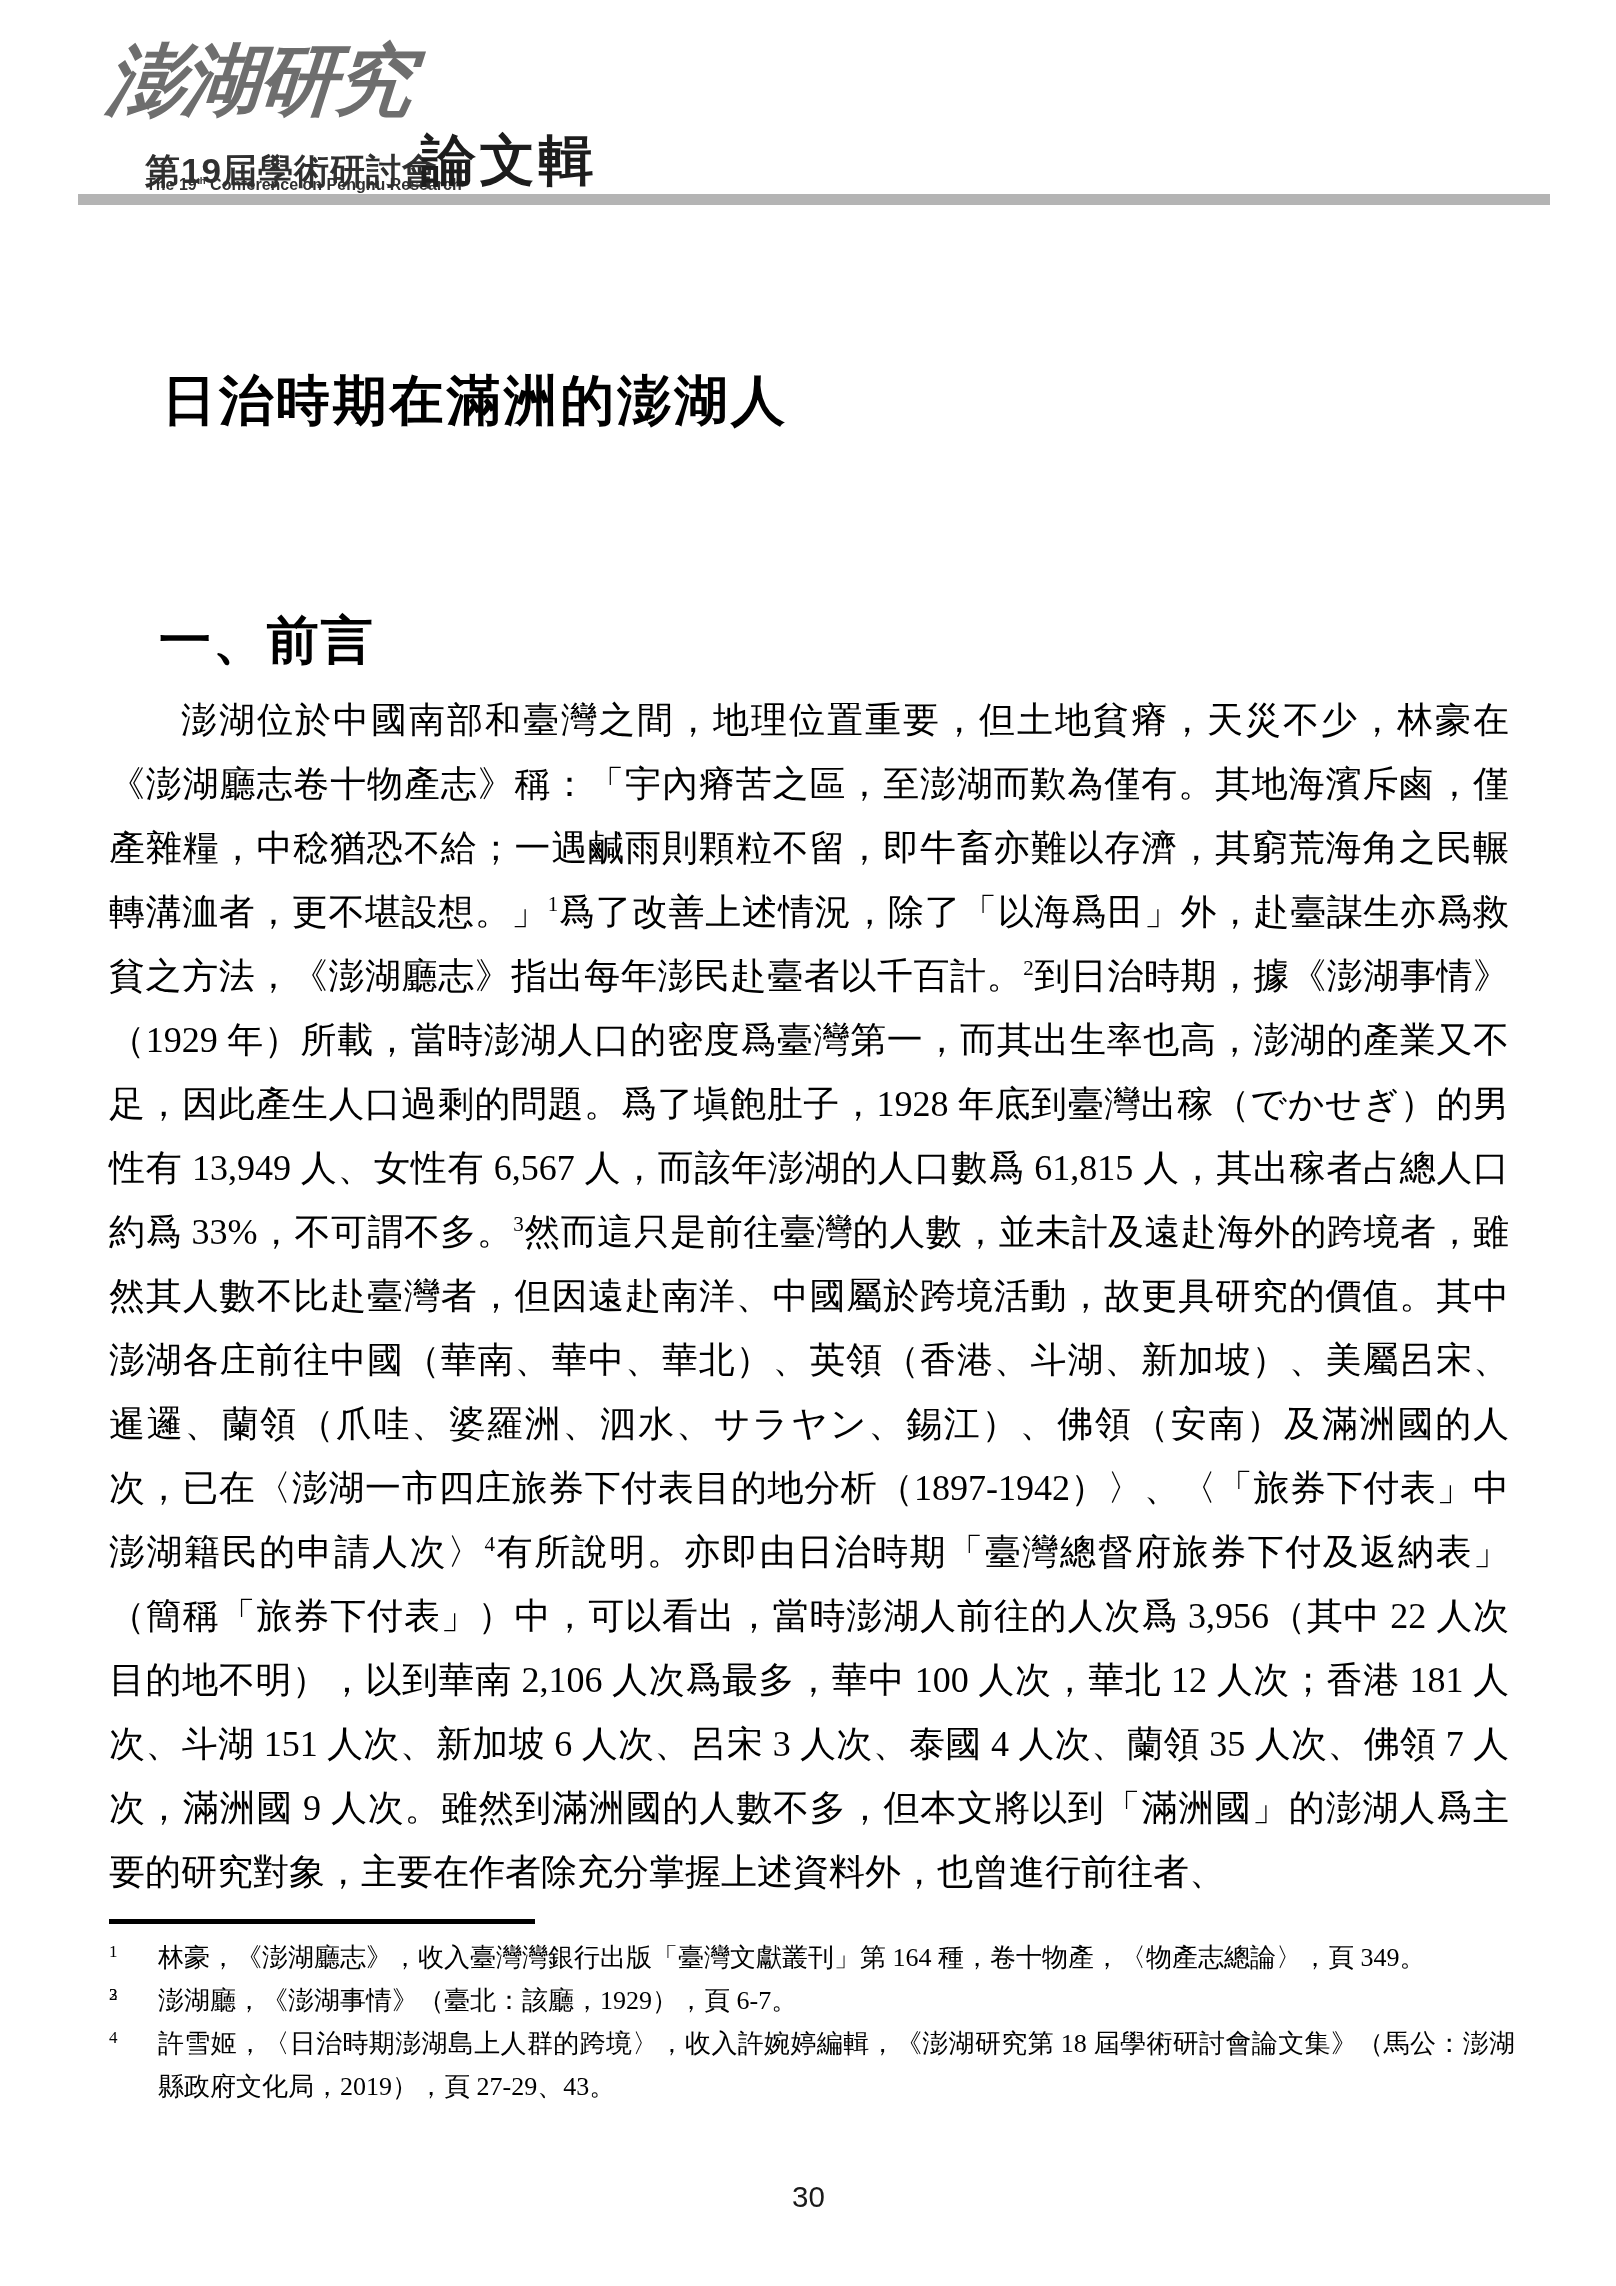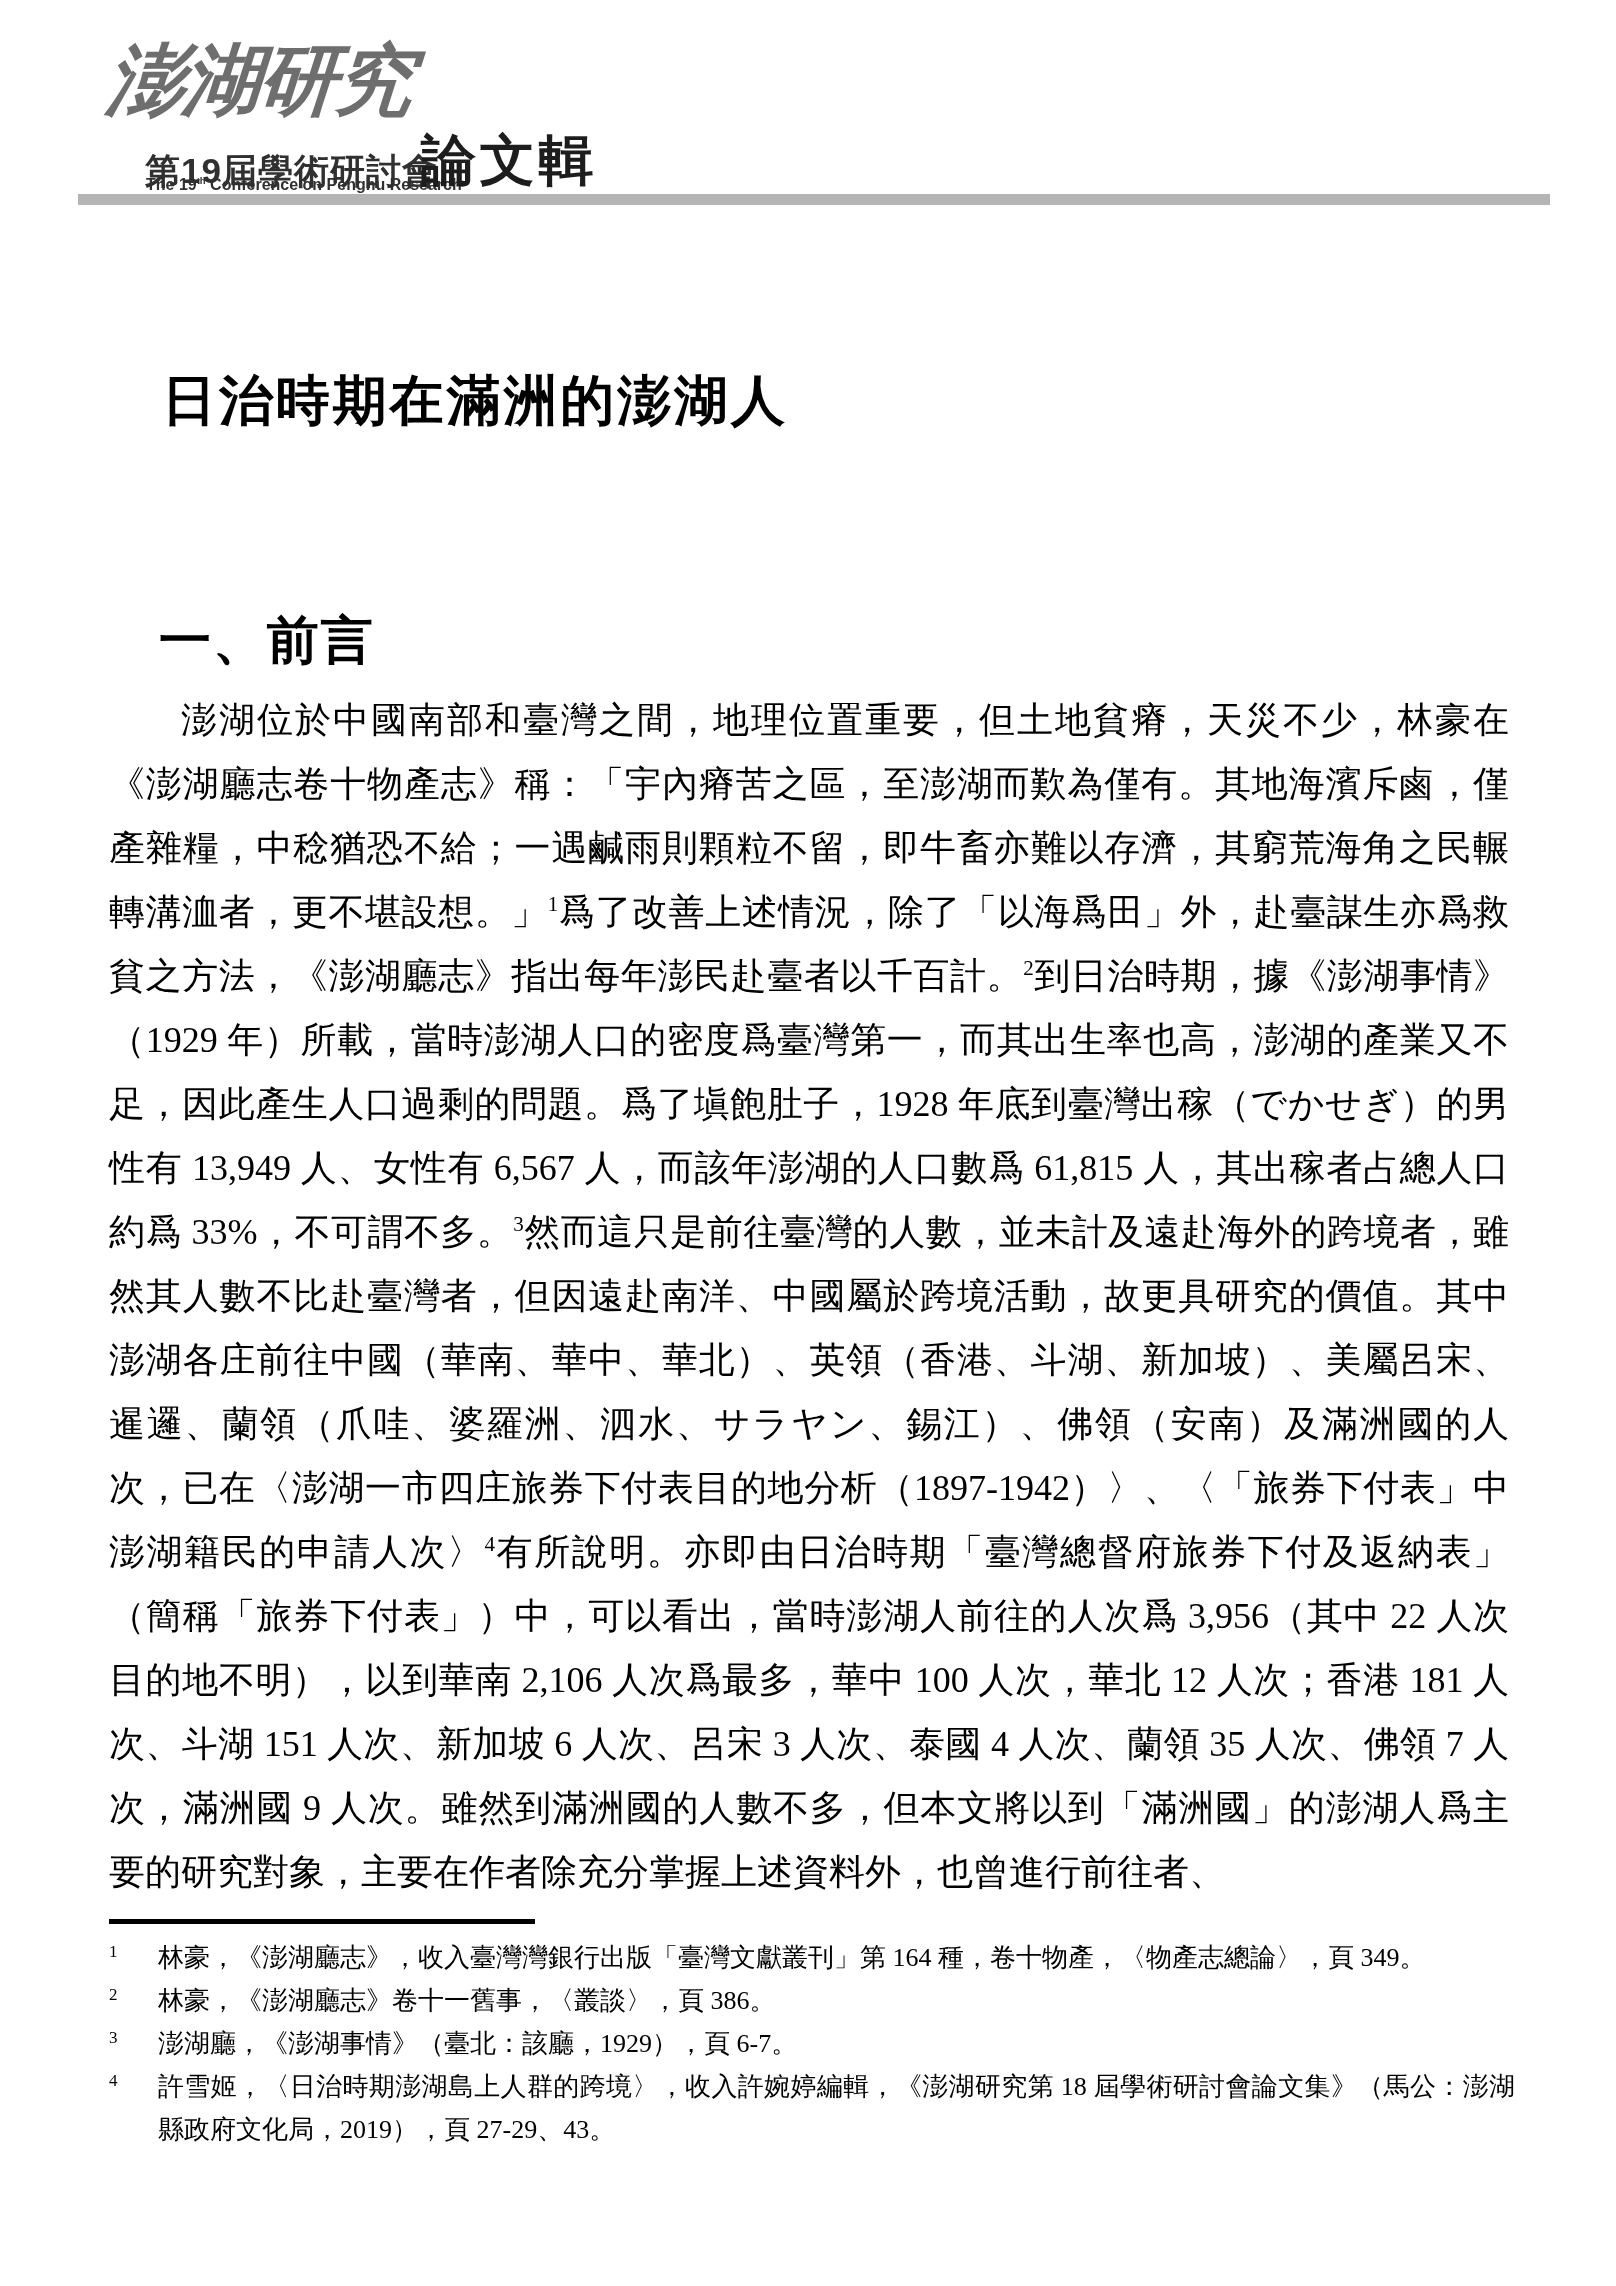--- a/index.html
+++ b/index.html
@@ -123,27 +123,27 @@
 
   <div class="footnote-rule"></div>
 
   <div class="footnotes">
     <div class="footnote">
       <span class="fn-marker">1</span>
       <span>林豪，《澎湖廳志》，收入臺灣灣銀行出版「臺灣文獻叢刊」第 164 種，卷十物產，〈物產志總論〉，頁 349。</span>
     </div>
     <div class="footnote">
       <span class="fn-marker">2</span>
-      <span>林豪，《澎湖廳志》卷十一舊事，〈叢談〉，頁 386。</span>
     </div>
     <div class="footnote">
       <span class="fn-marker">3</span>
       <span>澎湖廳，《澎湖事情》（臺北：該廳，1929），頁 6-7。</span>
     </div>
     <div class="footnote">
       <span class="fn-marker">4</span>
       <span>許雪姬，〈日治時期澎湖島上人群的跨境〉，收入許婉婷編輯，《澎湖研究第 18 屆學術研討會論文集》（馬公：澎湖縣政府文化局，2019），頁 27-29、43。</span>
     </div>
   </div>
 
+  <div class="page-number">30</div>
 
 </div>
 
 
 </body></html>

